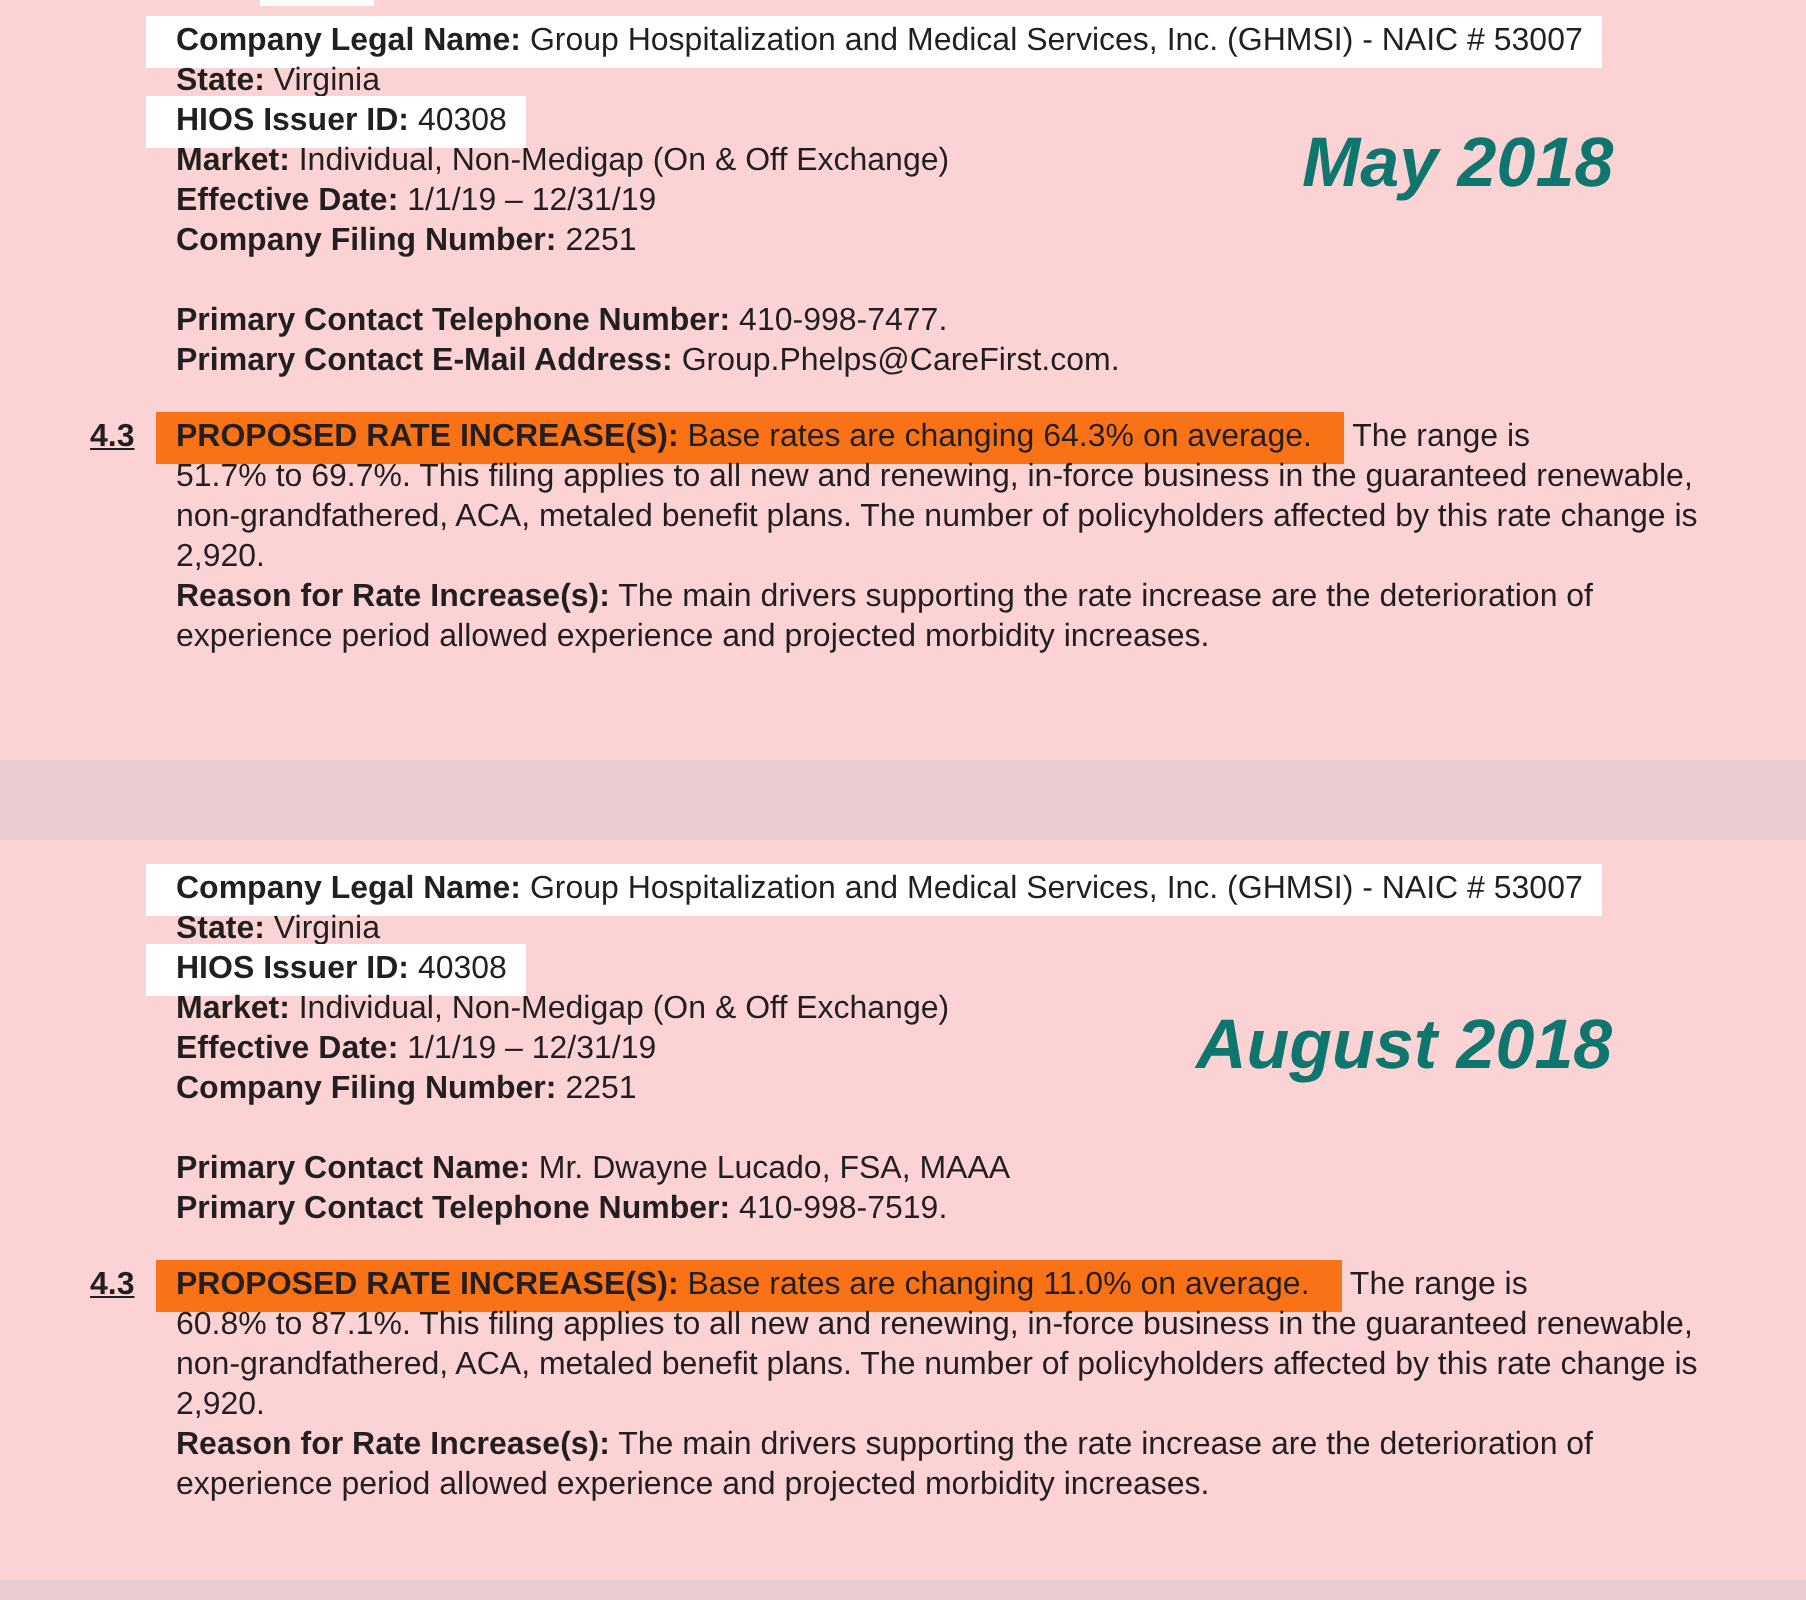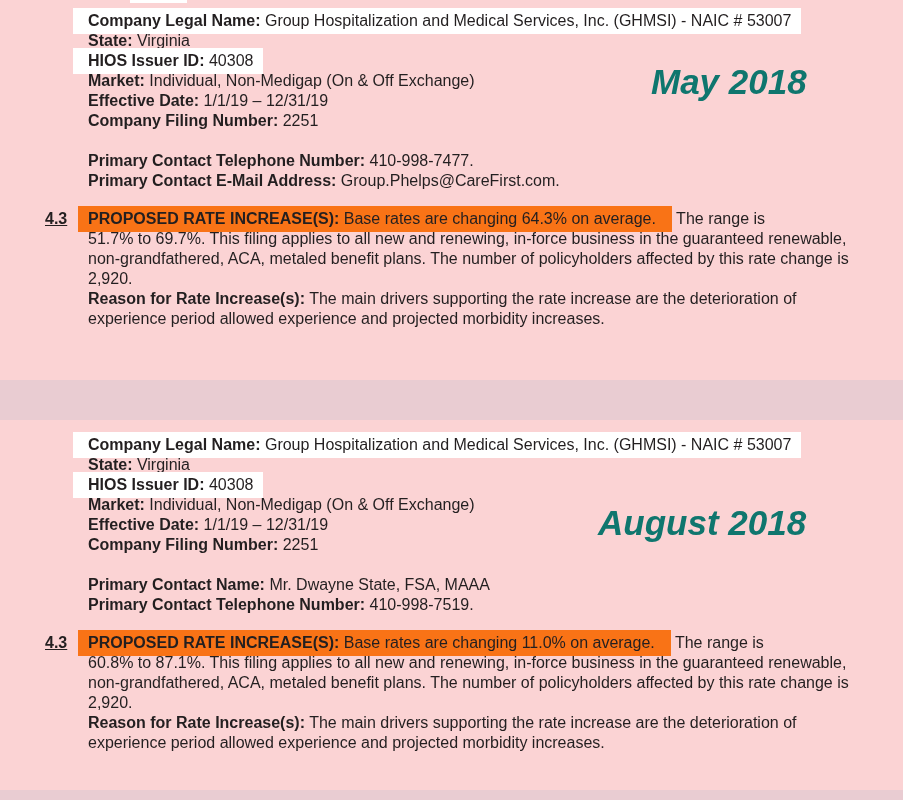--- a/index.html
+++ b/index.html
@@ -95,21 +95,21 @@
   <div class="info-block">
     <div class="line"><span class="hl-line"><b>Company Legal Name:</b> <span>Group Hospitalization and Medical Services, Inc. (GHMSI) - NAIC # 53007</span></span></div>
     <div class="line"><b>State:</b> <span>Virginia</span></div>
     <div class="line"><span class="hl-line"><b>HIOS Issuer ID:</b> <span>40308</span></span></div>
     <div class="line"><b>Market:</b> <span>Individual, Non-Medigap (On &amp; Off Exchange)</span></div>
     <div class="line"><b>Effective Date:</b> <span>1/1/19 – 12/31/19</span></div>
     <div class="line"><b>Company Filing Number:</b> <span>2251</span></div>
   </div>
 
   <div class="contact-block">
-    <div class="line"><b>Primary Contact Name:</b> <span>Mr. Dwayne State, FSA, MAAA</span></div>
+    <div class="line"><b>Primary Contact Name:</b> <span>Mr. Dwayne Lucado, FSA, MAAA</span></div>
     <div class="line"><b>Primary Contact Telephone Number:</b> <span>410-998-7519.</span></div>
   </div>
 
   <div class="rate-para"><span class="item-num">4.3</span><span class="hl-rate"><b>PROPOSED RATE INCREASE(S):</b> <span>Base rates are changing 11.0% on average.</span></span> <span class="prewrap">The range is
 60.8% to 87.1%.  This filing applies to all new and renewing, in-force business in the guaranteed renewable,
 non-grandfathered, ACA, metaled benefit plans. The number of policyholders affected by this rate change is
 2,920.</span></div>
 
   <div class="reason-para"><b>Reason for Rate Increase(s):</b> <span class="prewrap">The main drivers supporting the rate increase are the deterioration of
 experience period allowed experience and projected morbidity increases.</span></div>

